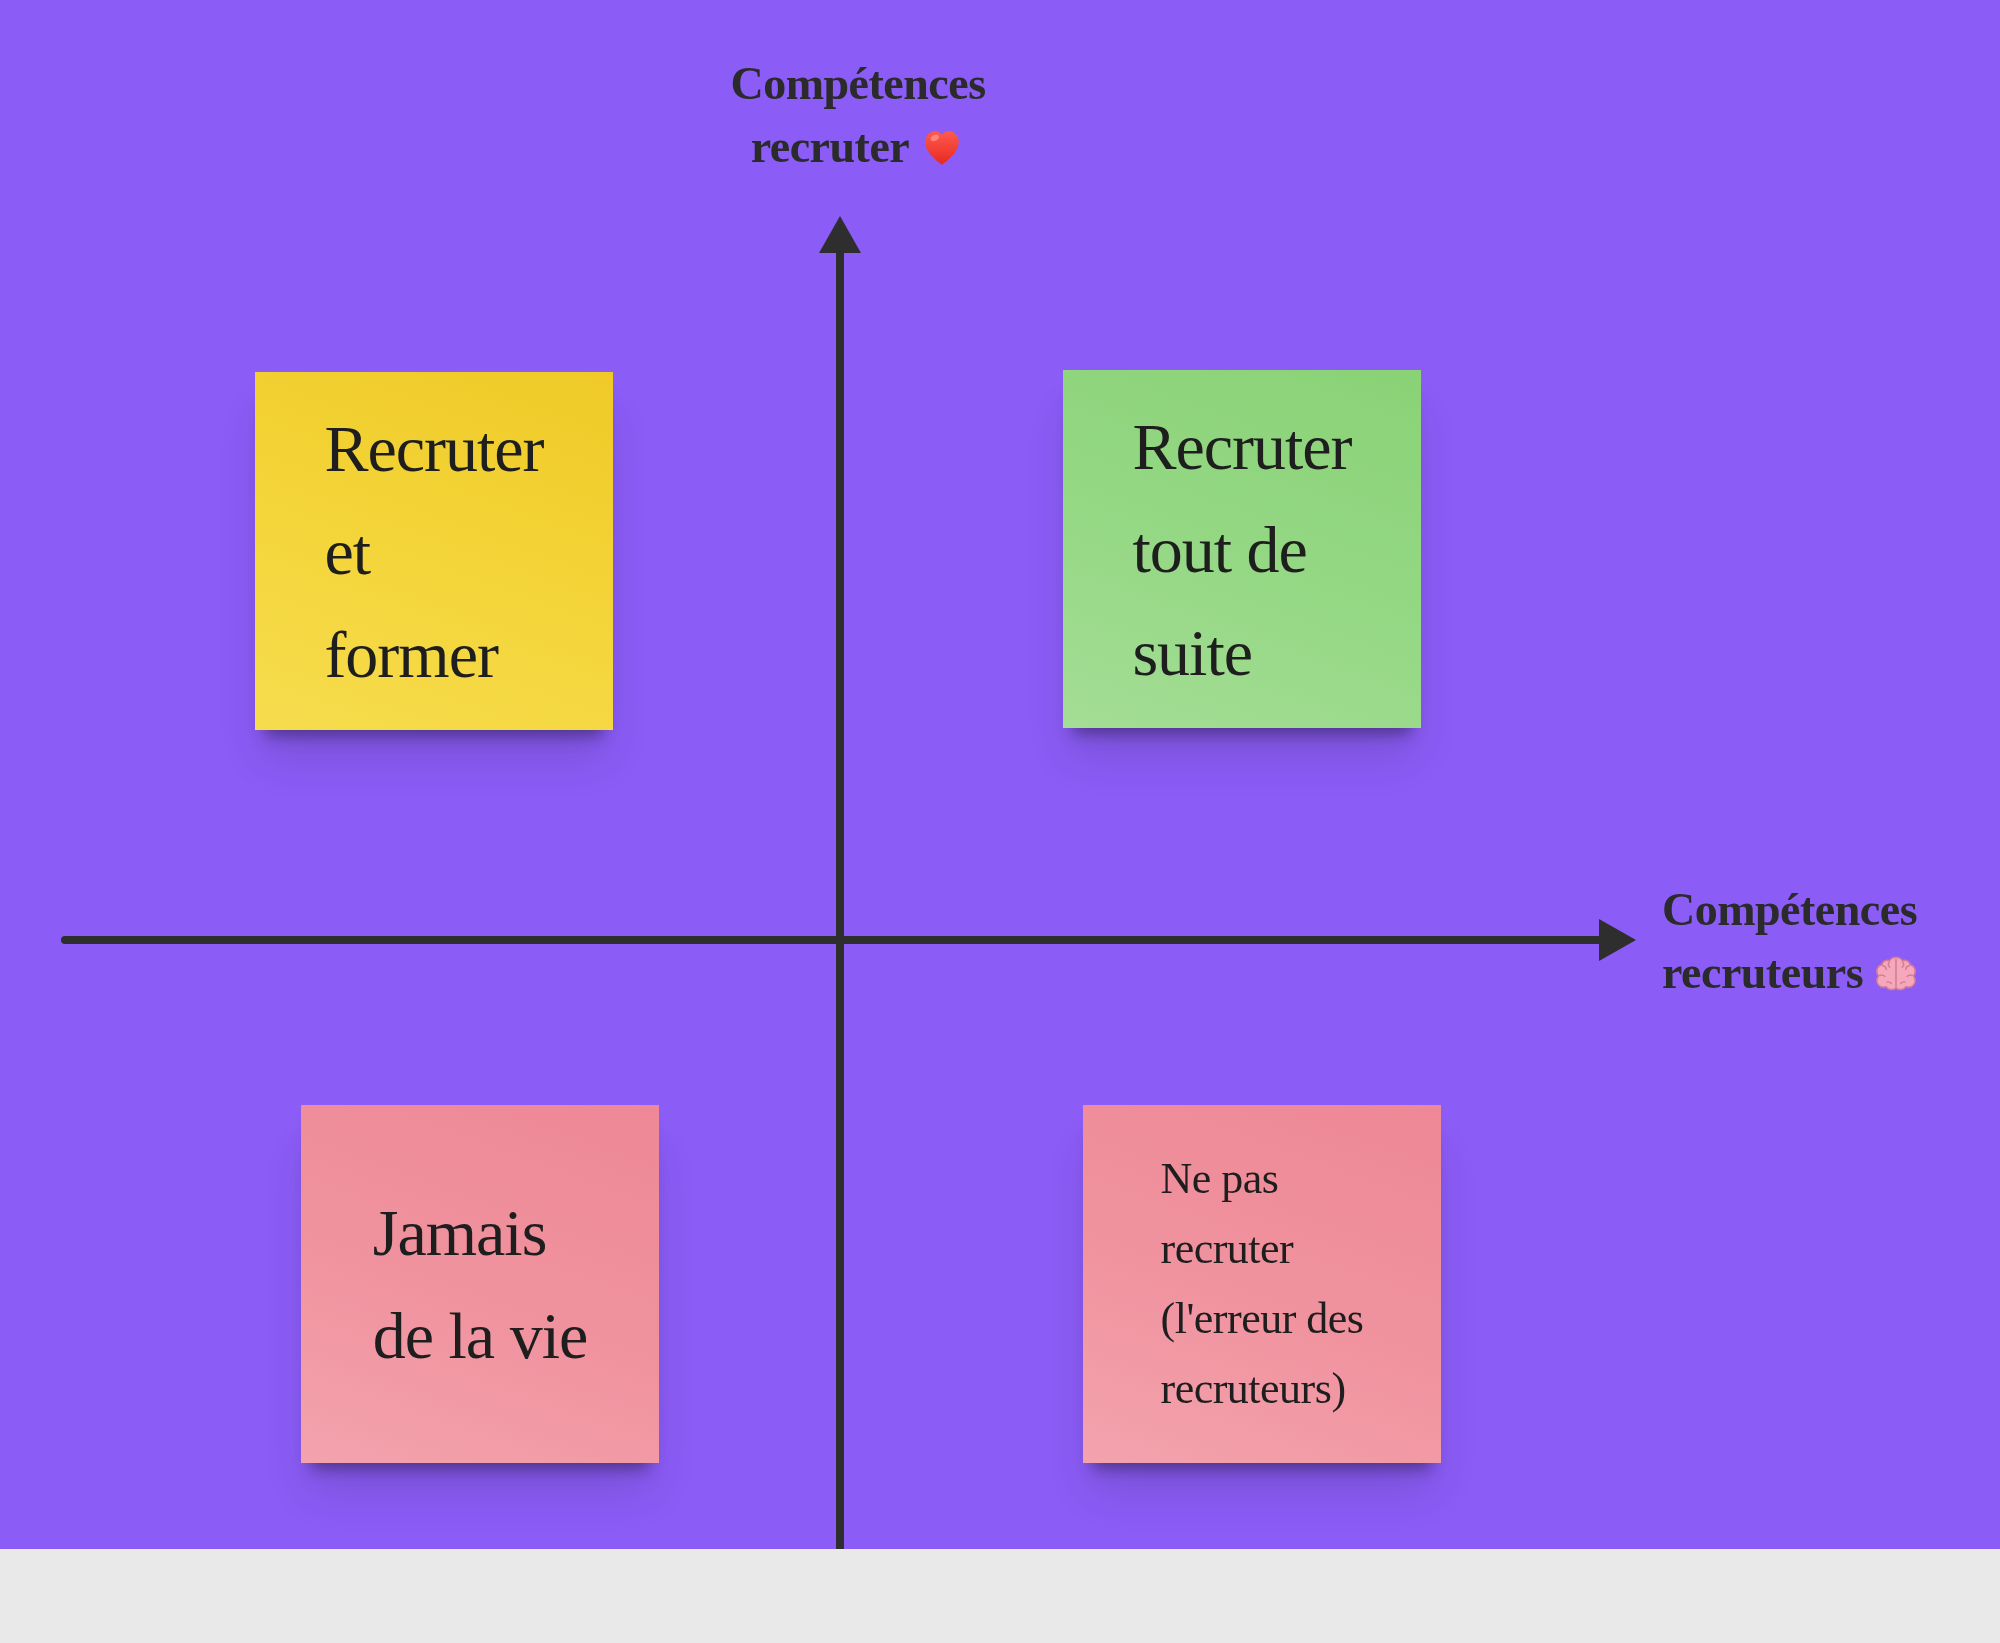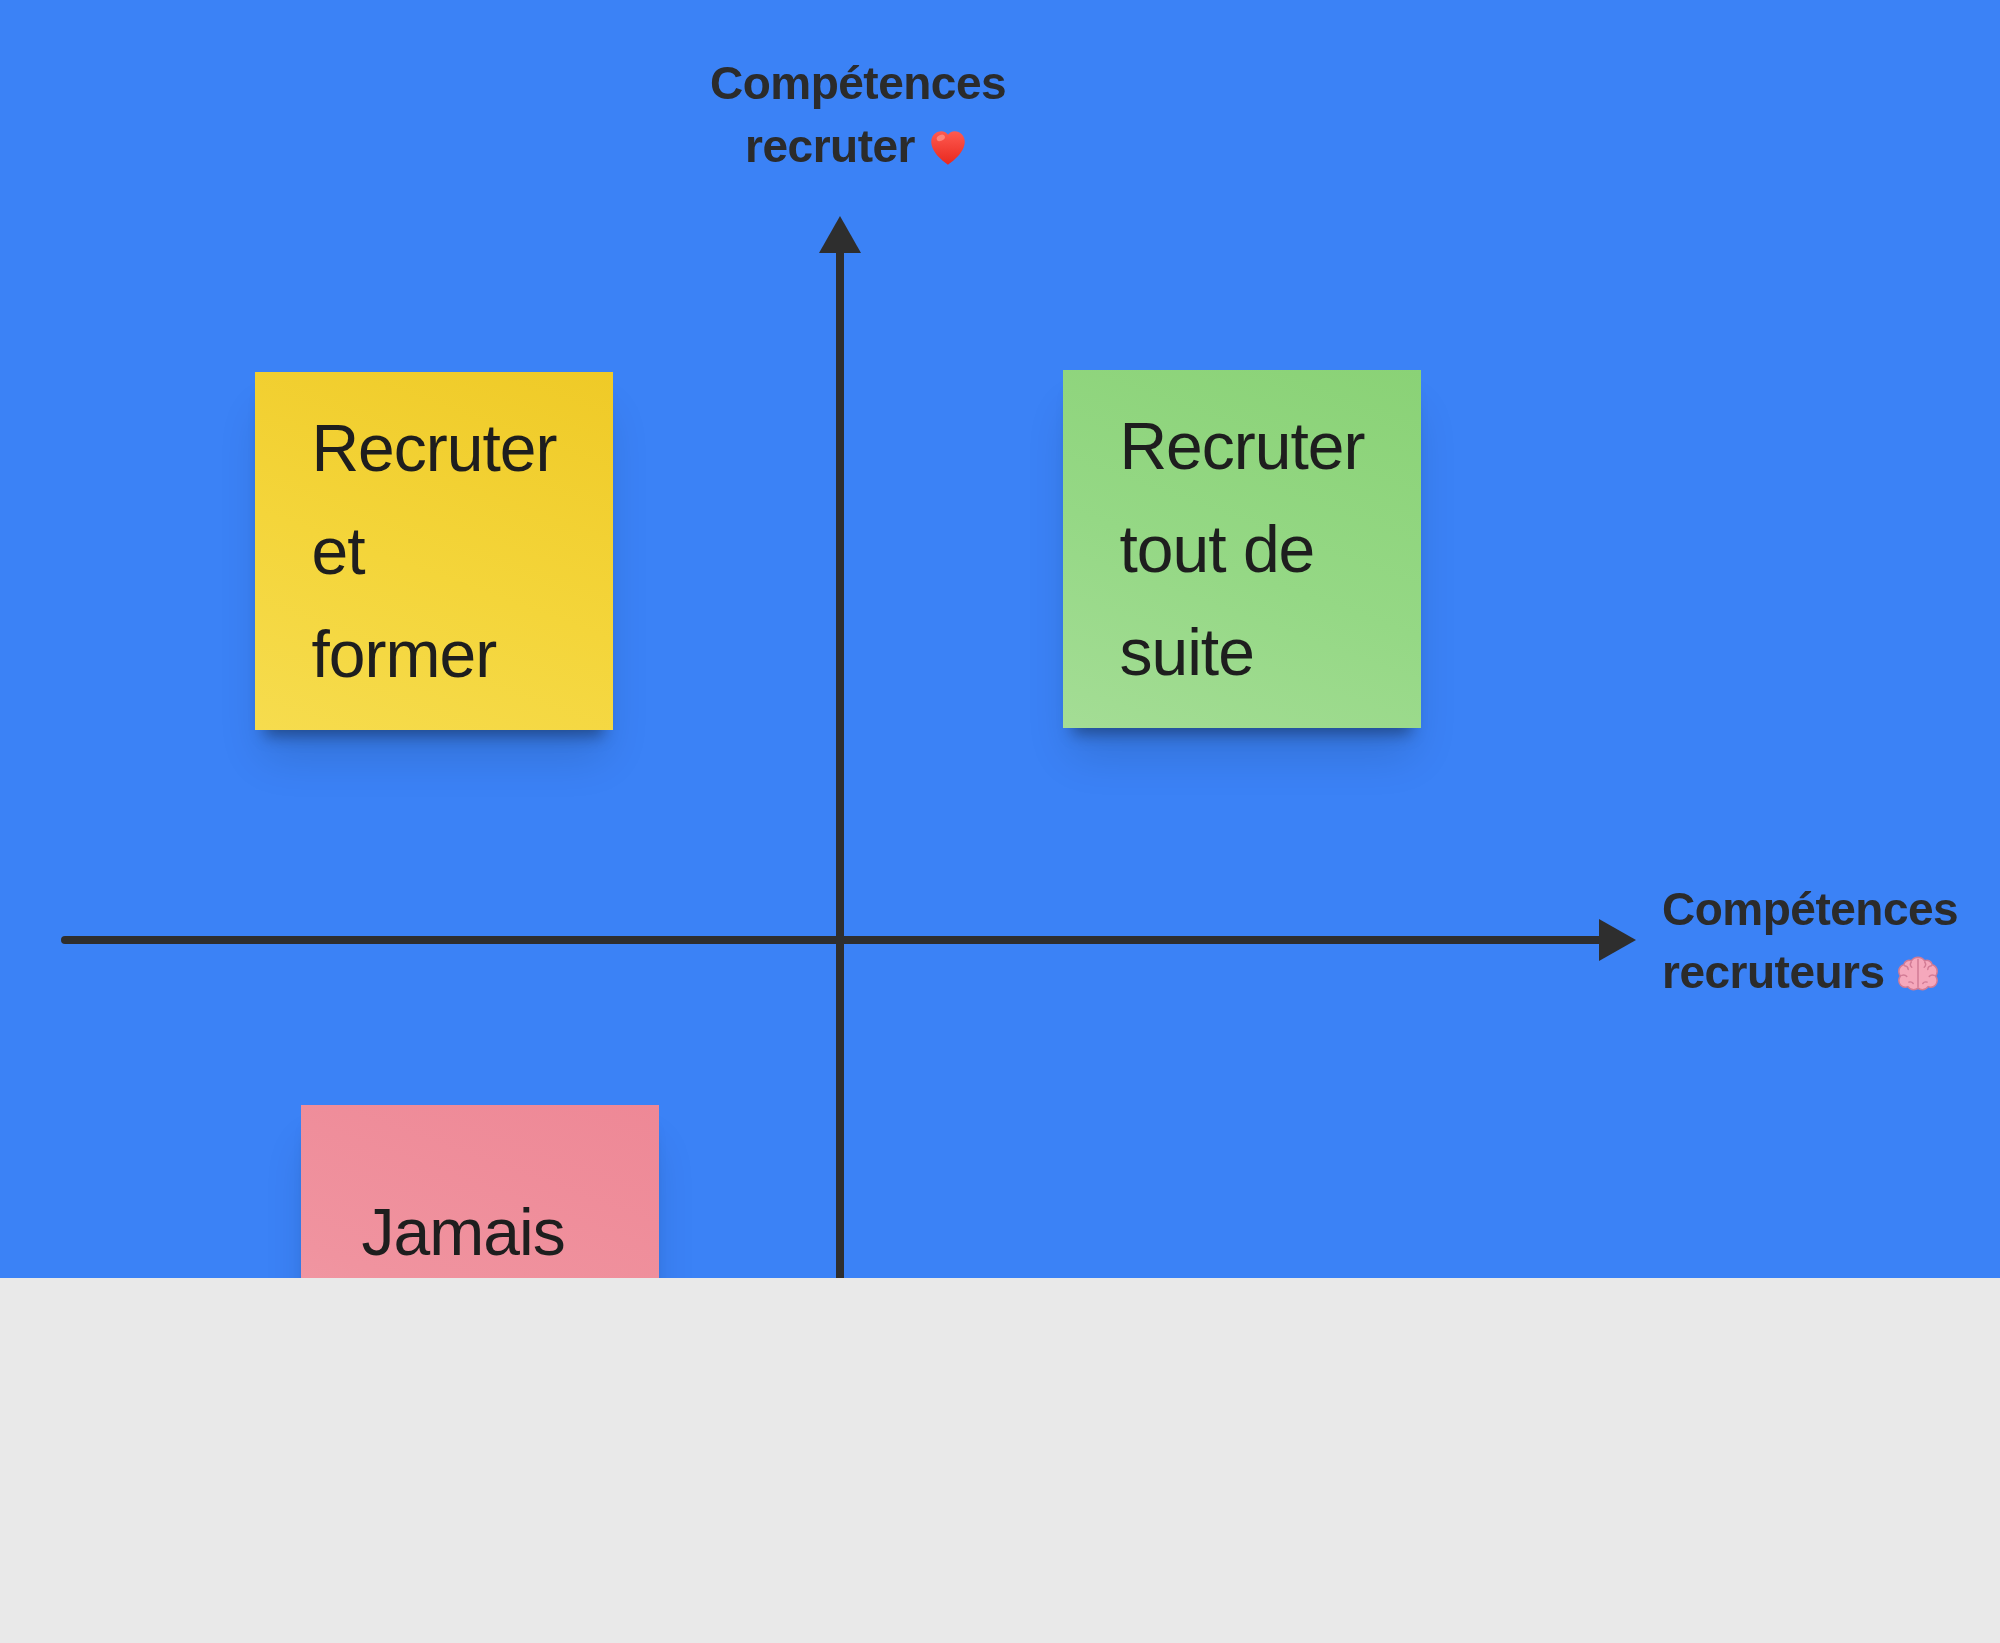--- a/index.html
+++ b/index.html
@@ -3,24 +3,24 @@
 <meta charset="utf-8">
 <style>
   html, body {
     margin: 0;
     padding: 0;
     background: #e9e9e9;
   }
   #canvas {
     position: relative;
     width: 2000px;
-    height: 1278px;
-    background: #3b82f6;
+    height: 1549px;
+    background: #8b5cf6;
     overflow: hidden;
-    font-family: Liberation Sans, sans-serif;
+    font-family: Liberation Serif, serif;
   }
 
   
   .axis-line {
     position: absolute;
     background: #2e2e2e;
   }
   #y-axis-line {
     left: 836px; top: 242px;
     width: 8px; height: 1365px;
@@ -158,14 +158,20 @@
     <div class="note-text">Recruter
 tout de
 suite</div>
   </div>
 
   <div id="note-bottom-left" class="note">
     <div class="note-text">Jamais
 de la vie</div>
   </div>
 
+  <div id="note-bottom-right" class="note small-text">
+    <div class="note-text">Ne pas
+recruter
+(l'erreur des
+recruteurs)</div>
+  </div>
 
 </div>
 
 </body></html>

